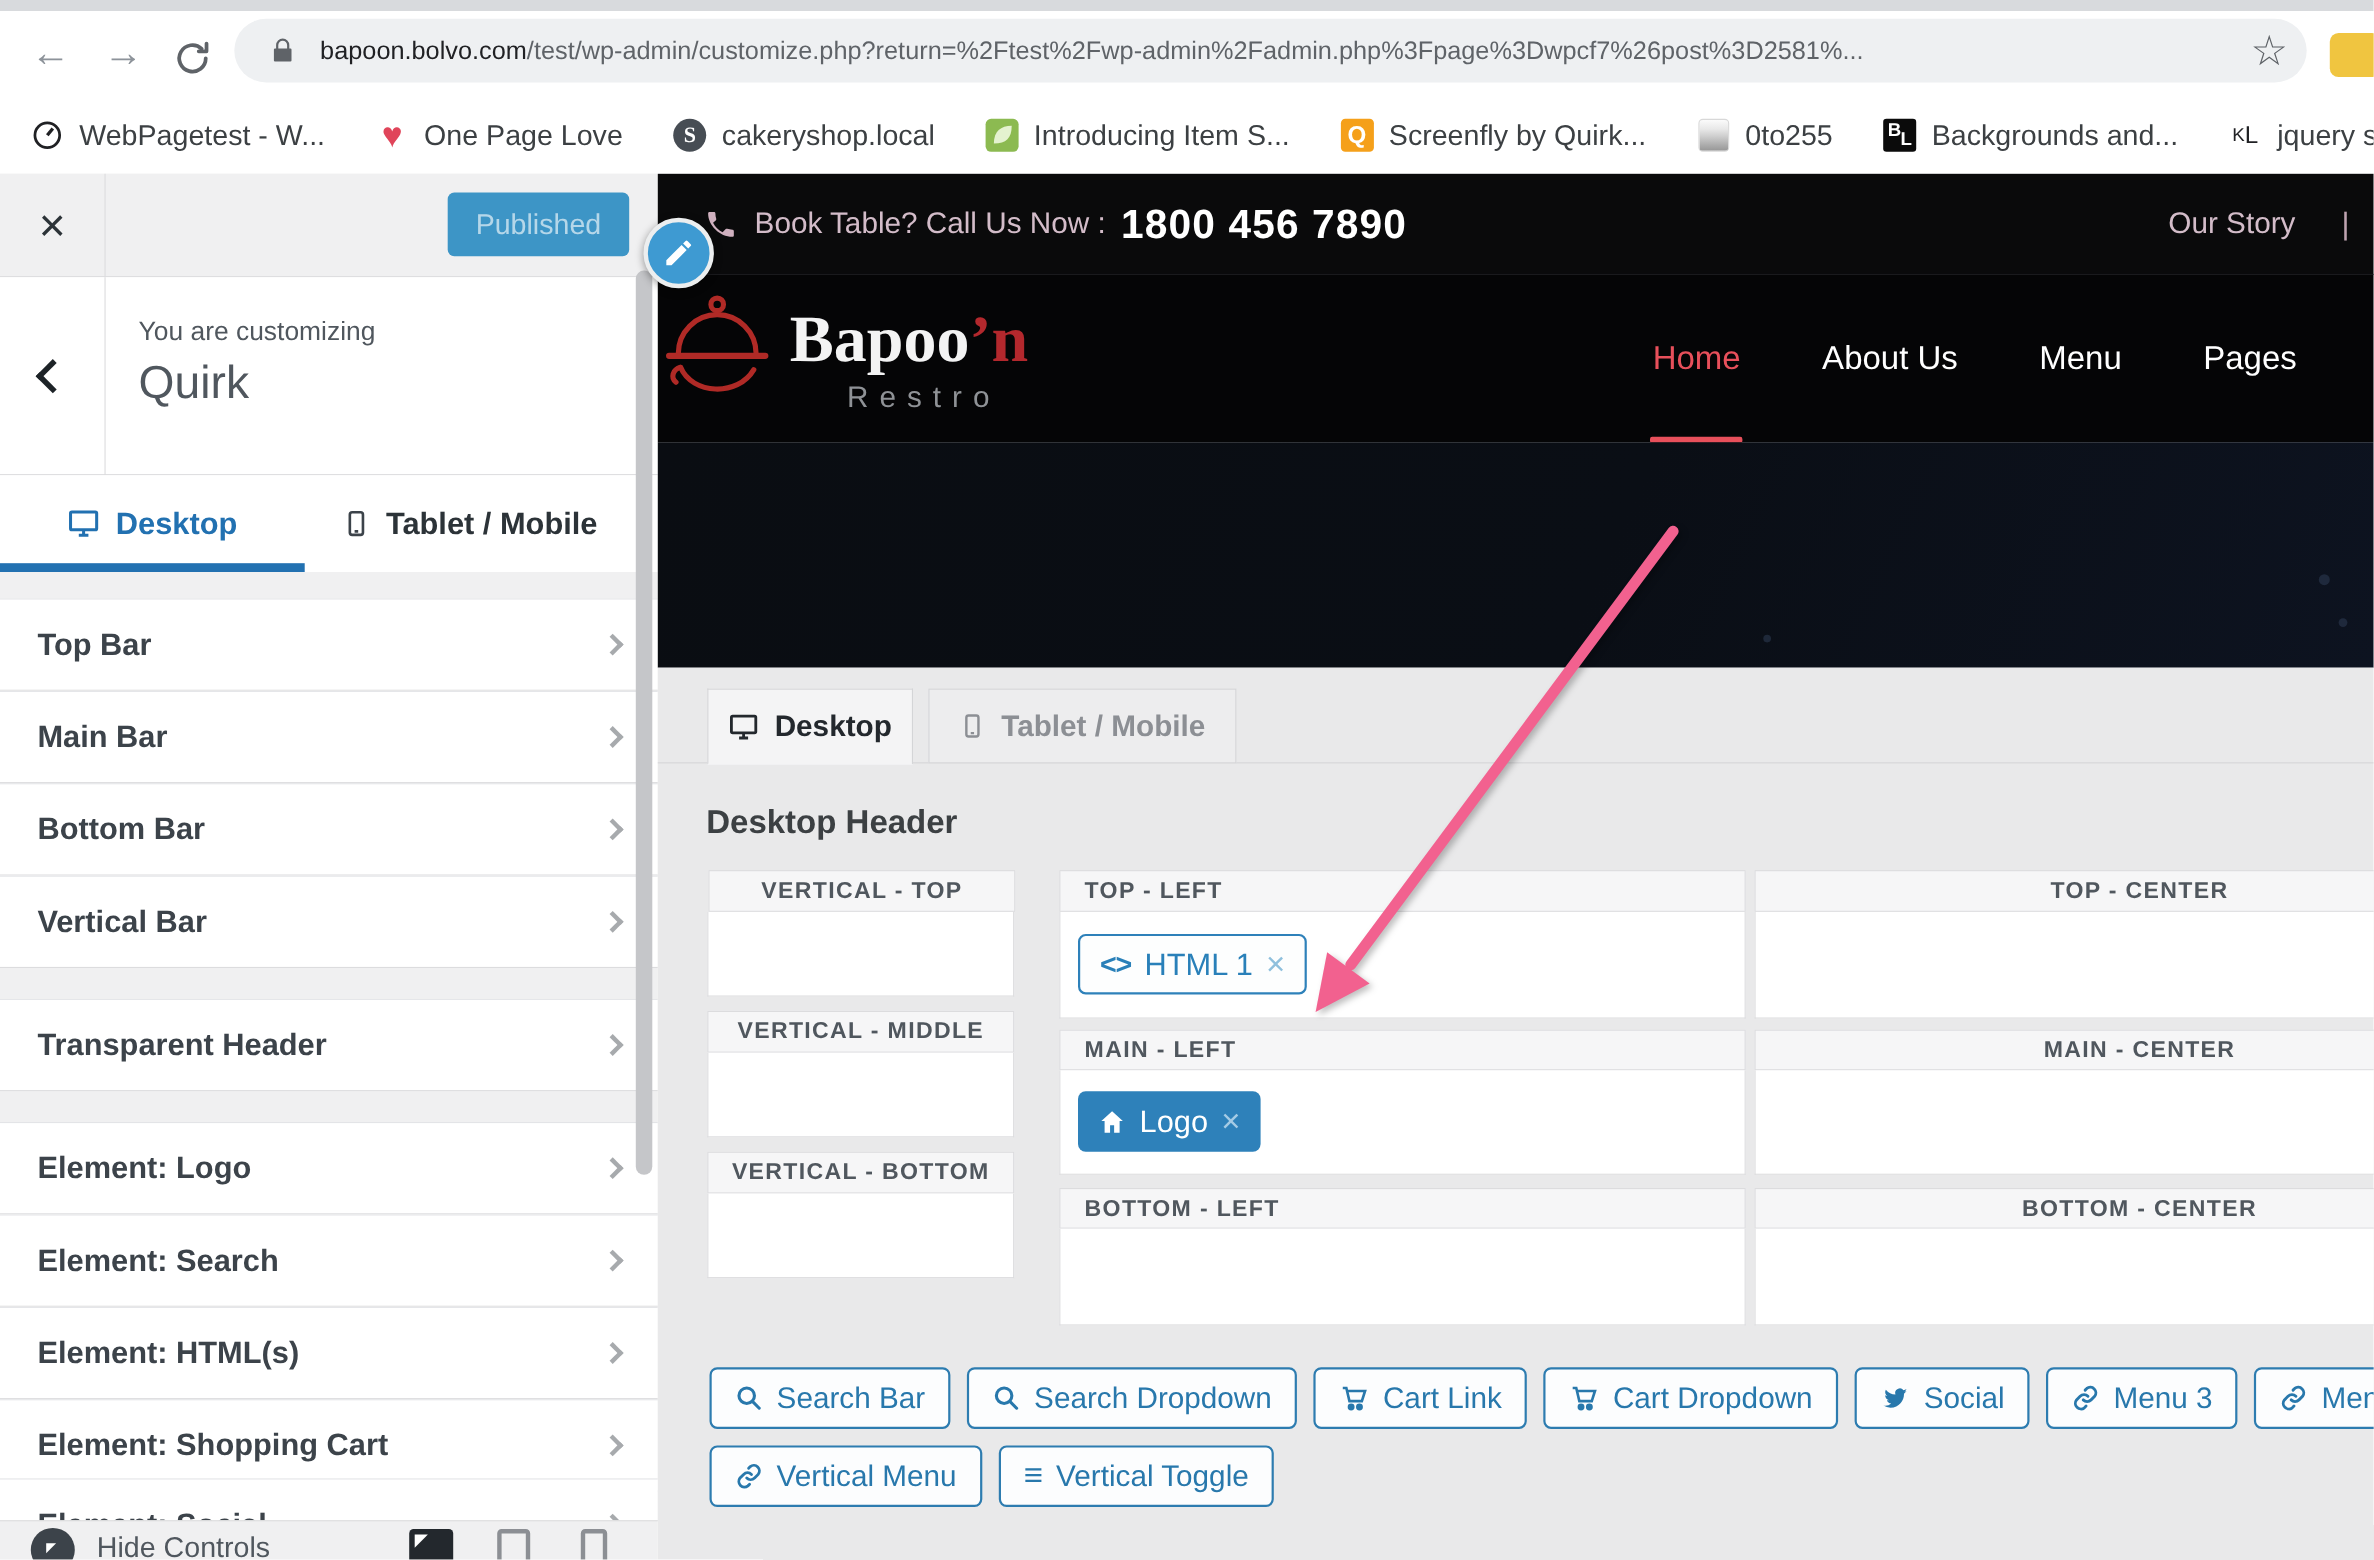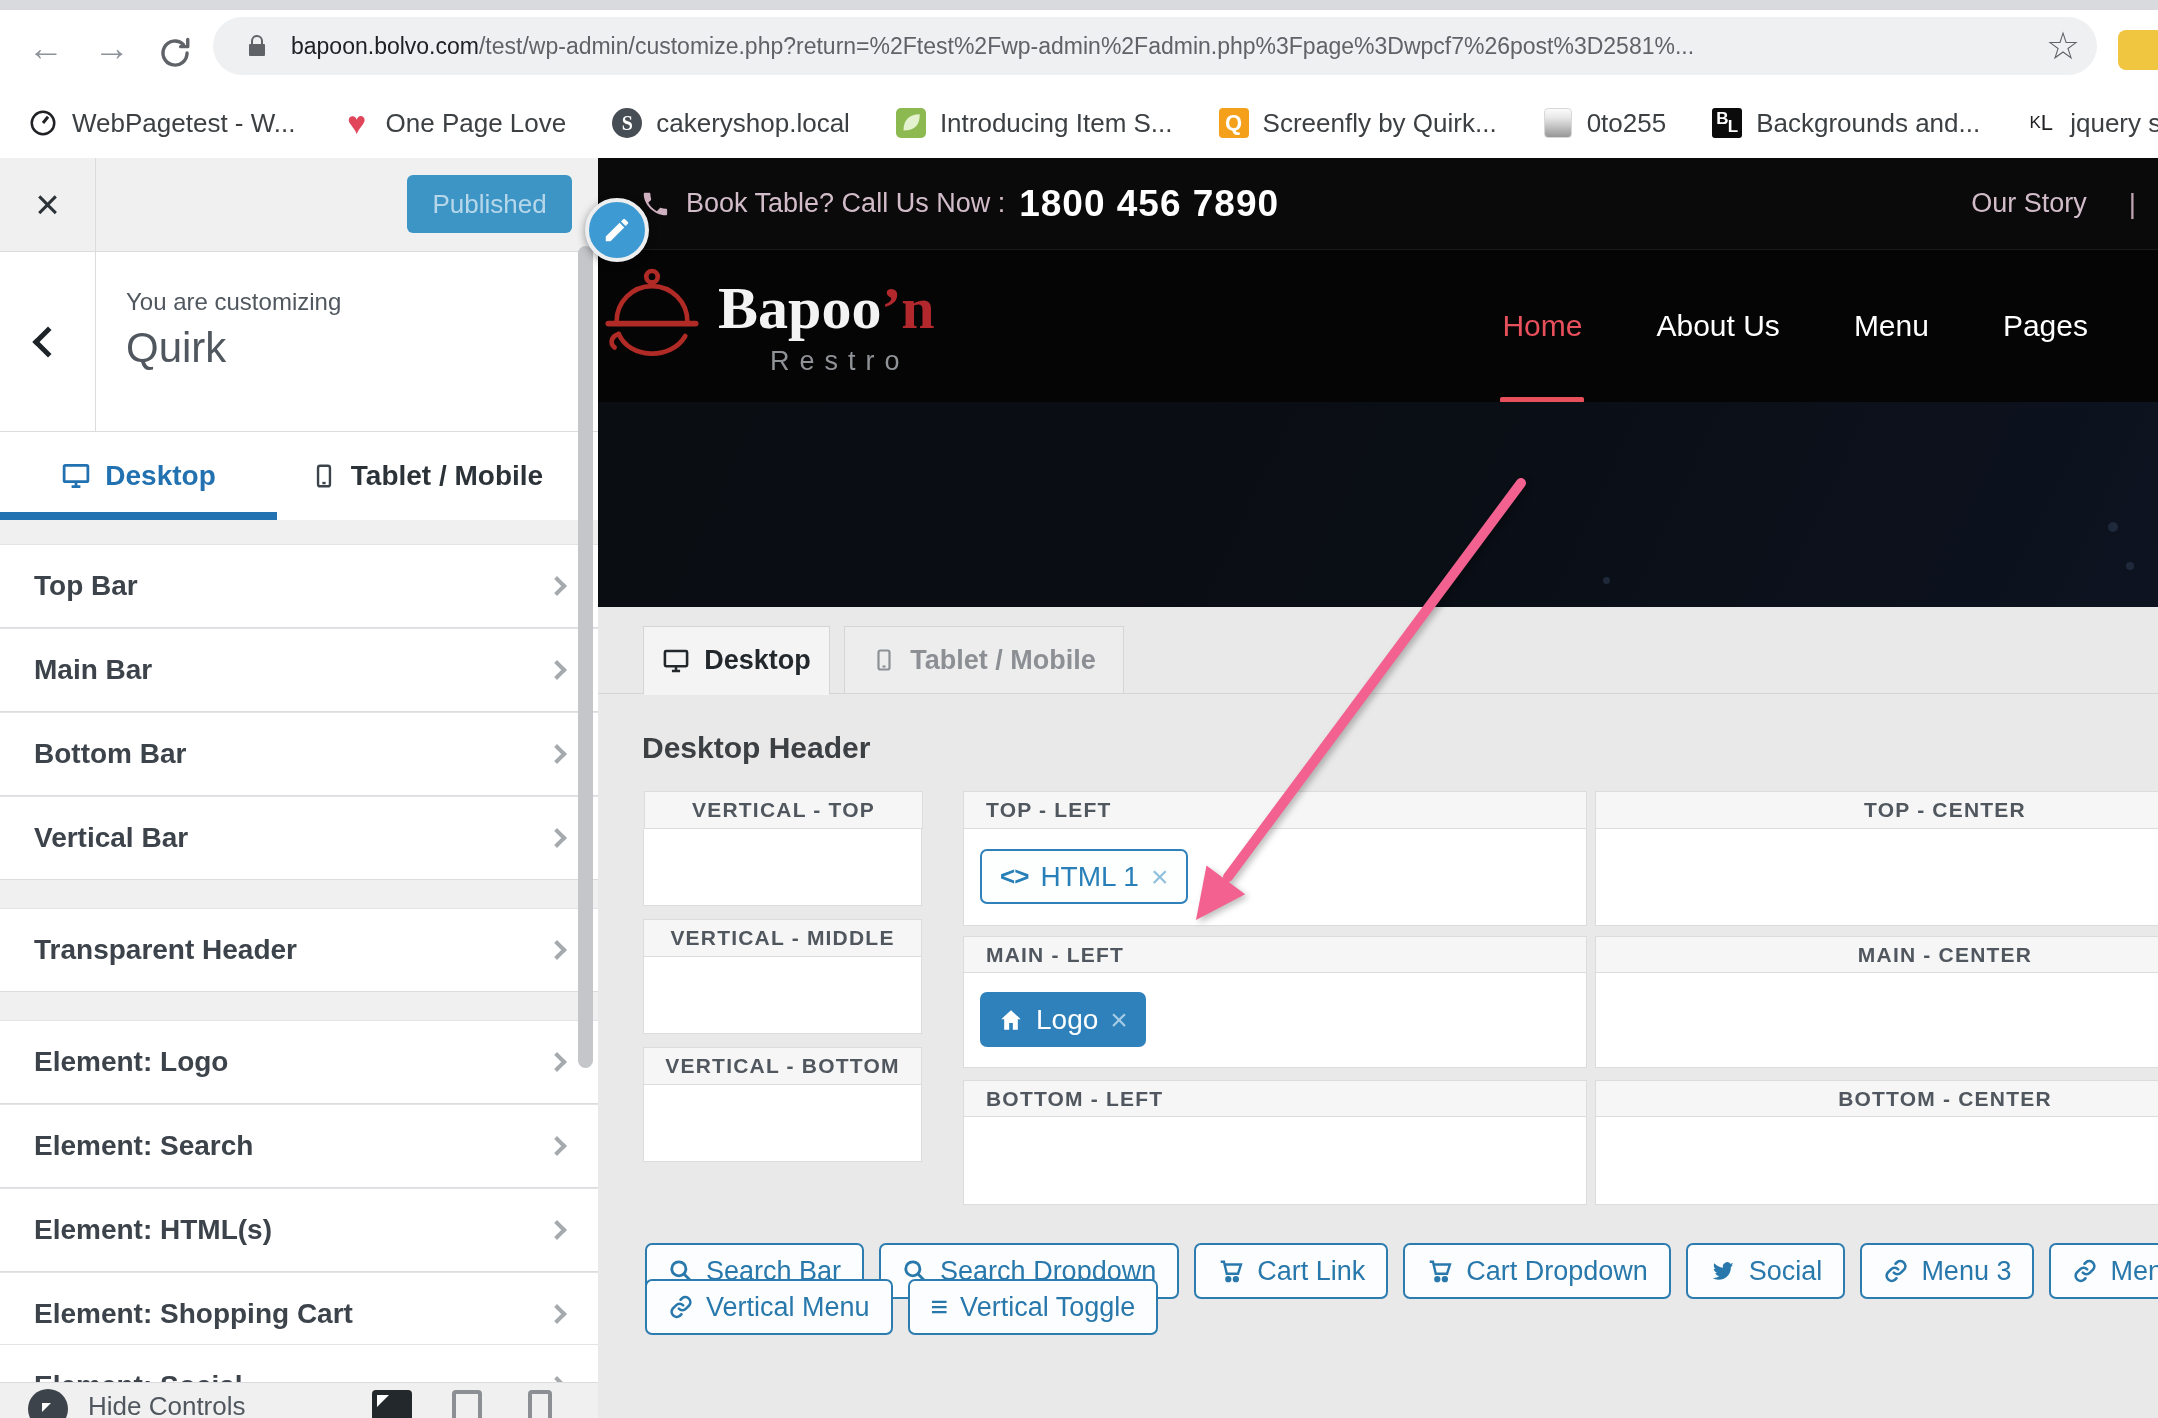--- a/index.html
+++ b/index.html
@@ -432,21 +432,21 @@
         <span>Menu 3</span>
       </button>
       <button class="ebtn">
         <svg class="icon-svg" width="26" height="26" viewBox="0 0 24 24" fill="none" stroke="currentColor" stroke-width="2.4" stroke-linecap="round">
             <path d="M10 13.5a4.7 4.7 0 0 0 6.6 0l3-3a4.7 4.7 0 0 0-6.6-6.6l-1.4 1.4"></path>
             <path d="M14 10.5a4.7 4.7 0 0 0-6.6 0l-3 3a4.7 4.7 0 0 0 6.6 6.6l1.4-1.4"></path>
           </svg>
         <span>Menu 3</span>
       </button>
     </div>
-    <div class="ebtn-row" style="top:672px;">
+    <div class="ebtn-row" style="top:707px;">
       <button class="ebtn">
         <svg class="icon-svg" width="26" height="26" viewBox="0 0 24 24" fill="none" stroke="currentColor" stroke-width="2.4" stroke-linecap="round">
             <path d="M10 13.5a4.7 4.7 0 0 0 6.6 0l3-3a4.7 4.7 0 0 0-6.6-6.6l-1.4 1.4"></path>
             <path d="M14 10.5a4.7 4.7 0 0 0-6.6 0l-3 3a4.7 4.7 0 0 0 6.6 6.6l1.4-1.4"></path>
           </svg>
         <span>Vertical Menu</span>
       </button>
       <button class="ebtn">
         <span class="ham">≡</span>
         <span>Vertical Toggle</span>

